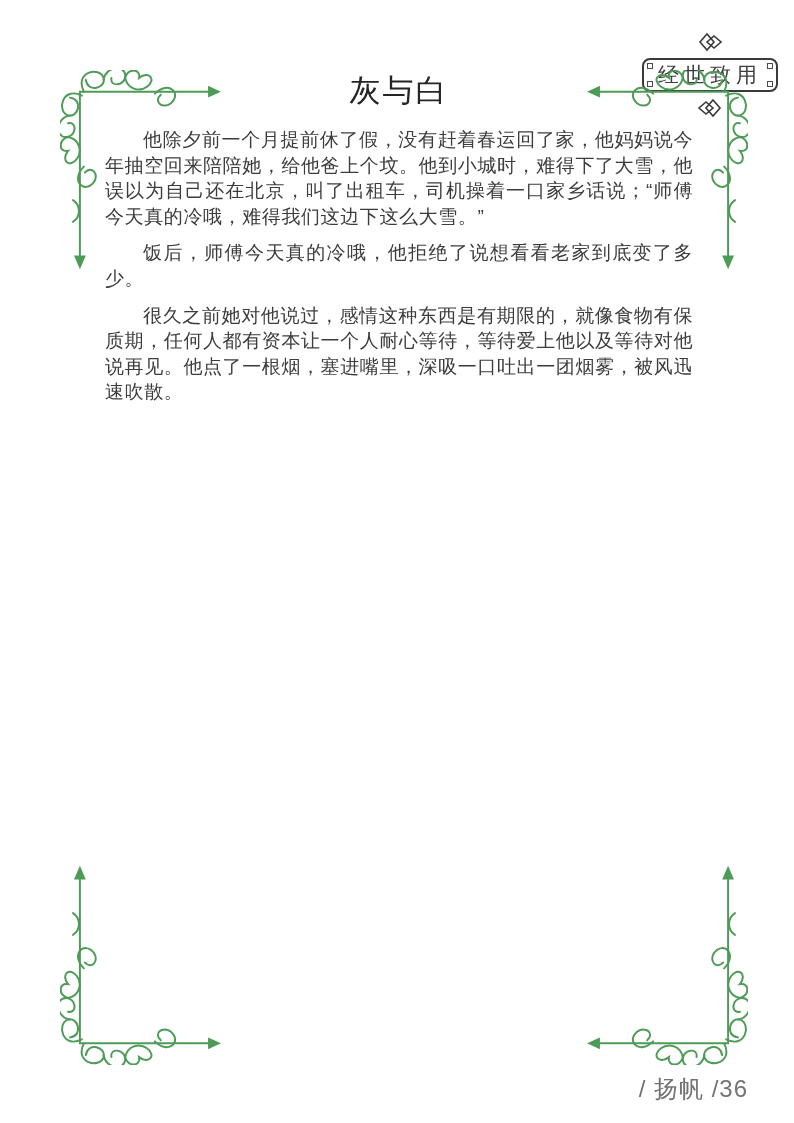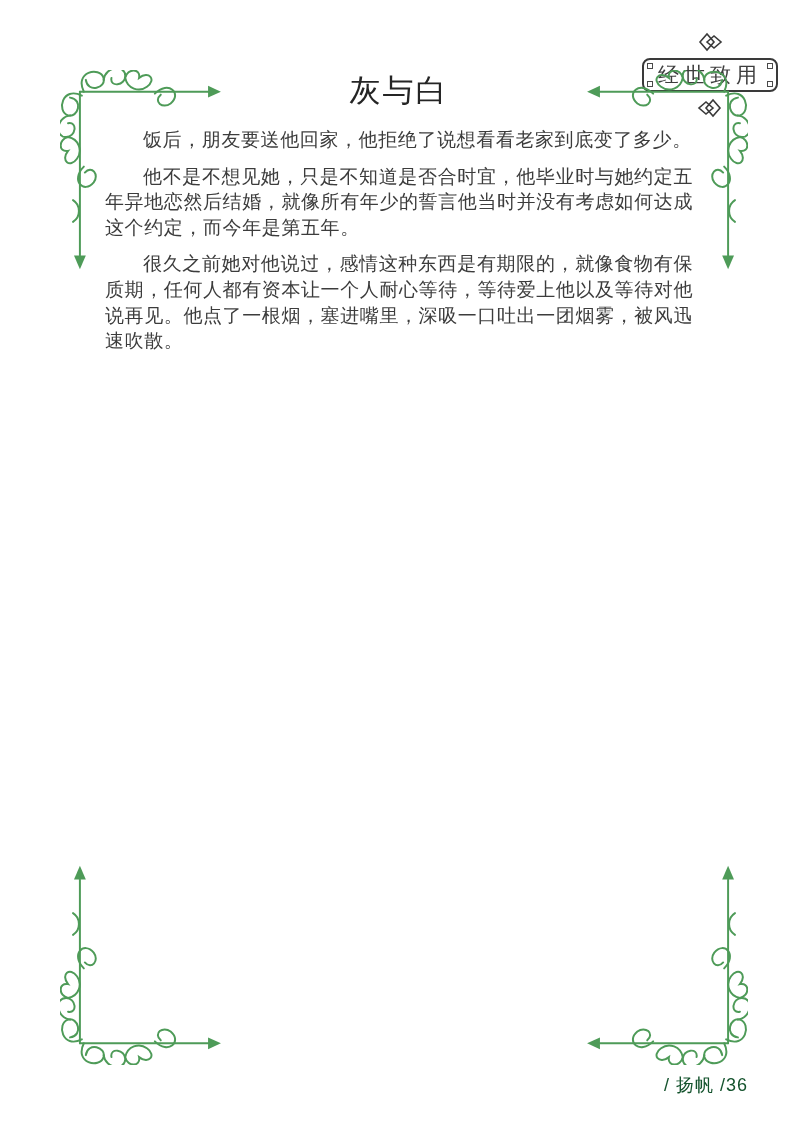--- a/index.html
+++ b/index.html
@@ -63,22 +63,22 @@
   .corner svg{display:block;width:100%;height:100%;}
   .corner.tl{left:60px;top:70px;}
   .corner.tr{right:46px;top:70px;transform:scaleX(-1);}
   .corner.bl{left:60px;bottom:58px;transform:scaleY(-1);}
   .corner.br{right:46px;bottom:58px;transform:scale(-1,-1);}
   .corner path{stroke:var(--green,#4e9b58);stroke-width:2;fill:none;stroke-linecap:round;}
   .corner path.arrow{fill:var(--green,#4e9b58);stroke:none;}
 
   
   .footer{
-    position:absolute;right:46px;bottom:26px;
-    font-size:18px;color:#14532d;letter-spacing:1px;
+    position:absolute;right:46px;bottom:18px;
+    font-size:24px;color:#737373;letter-spacing:1px;
   }
 </style>
 </head>
 <body>
 
 <div class="page">
 
   <div class="badge-wrap">
     <svg class="badge-chain" width="26" height="30" viewBox="0 0 26 30">
       <path d="M3,15 L10,7 L17,15 L10,23 Z" stroke="#3a3a3a" stroke-width="1.6" fill="none"></path>
@@ -161,20 +161,20 @@
       <path d="M22,26 C2,16 -4,42 8,46 C18,49 24,30 10,28"></path>
       <path d="M10,46 C-4,48 -6,68 6,68 C16,68 18,52 8,54"></path>
       <path d="M8,68 c-10,2 -10,16 0,14 c-8,10 2,18 9,8 c6,-8 2,-20 -9,-22"></path>
       <path d="M24,98 c-14,14 0,28 10,16 c6,-8 -2,-18 -9,-10"></path>
       <path d="M13,132 c8,5 8,17 0,22"></path>
     </svg>
   </div>
 
   <div class="content">
     <h1 class="title">灰与白</h1>
-    <p>饭后，朋友要送他回家，他拒绝了说想看看老家到底变了多少。</p>
-    <p>他不是不想见她，只是不知道是否合时宜，他毕业时与她约定五年异地恋然后结婚，就像所有年少的誓言他当时并没有考虑如何达成这个约定，而今年是第五年。</p>
+    <p>他除夕前一个月提前休了假，没有赶着春运回了家，他妈妈说今年抽空回来陪陪她，给他爸上个坟。他到小城时，难得下了大雪，他误以为自己还在北京，叫了出租车，司机操着一口家乡话说；“师傅今天真的冷哦，难得我们这边下这么大雪。”</p>
+    <p>饭后，师傅今天真的冷哦，他拒绝了说想看看老家到底变了多少。</p>
     <p>很久之前她对他说过，感情这种东西是有期限的，就像食物有保质期，任何人都有资本让一个人耐心等待，等待爱上他以及等待对他说再见。他点了一根烟，塞进嘴里，深吸一口吐出一团烟雾，被风迅速吹散。</p>
   </div>
 
   <div class="footer">/ 扬帆 /36</div>
 
 </div>
 
 </body></html>

